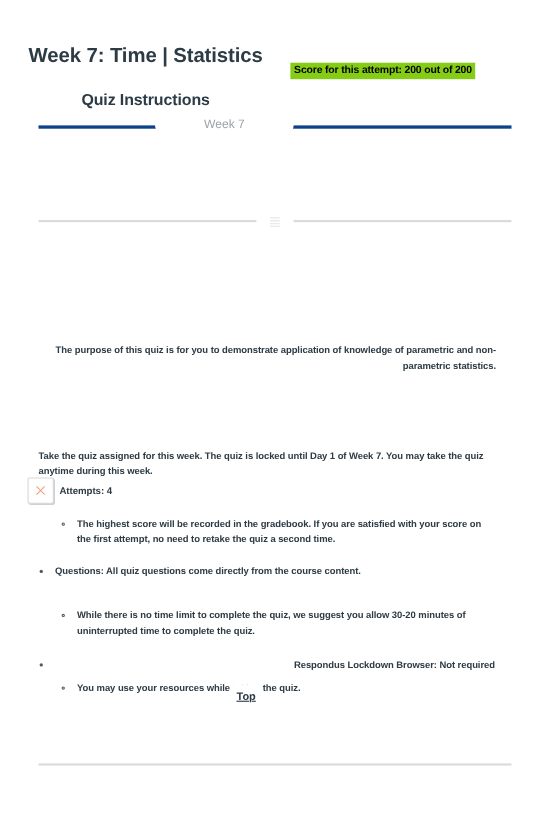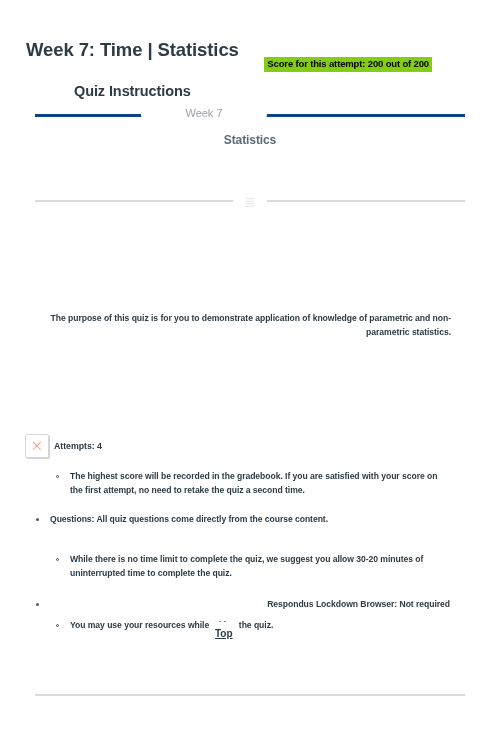--- a/index.html
+++ b/index.html
@@ -273,32 +273,32 @@
 
   <h1 class="page-title">Week 7: Time | Statistics</h1>
 
   <div class="score-badge">Score for this attempt: 200 out of 200</div>
 
   <h2 class="section-title">Quiz Instructions</h2>
 
   <div class="banner">
     <div class="banner-rule"></div>
     <div class="banner-pill">Week 7</div>
-    <div class="banner-subtitle">Statistics</div>
   </div>
 
   <div class="divider-badge-wrap">
     <div class="divider-line"></div>
     <div class="divider-circle">
       <span class="divider-circle-glyph">≣</span>
     </div>
   </div>
 
   <p class="para para-purpose">The purpose of this quiz is for you to demonstrate application of knowledge of parametric and non-parametric statistics.</p>
 
+  <p class="para para-take">Take the quiz assigned for this week. The quiz is locked until Day 1 of Week 7. You may take the quiz anytime during this week.</p>
 
   <div class="attempts-row">
     <span class="broken-image-icon">
       <span>⨉</span>
     </span>
     <span class="attempts-label">Attempts: 4</span>
   </div>
 
   <div class="bullet lvl2 b-highest">The highest score will be recorded in the gradebook. If you are satisfied with your score on the first attempt, no need to retake the quiz a second time.</div>
 

